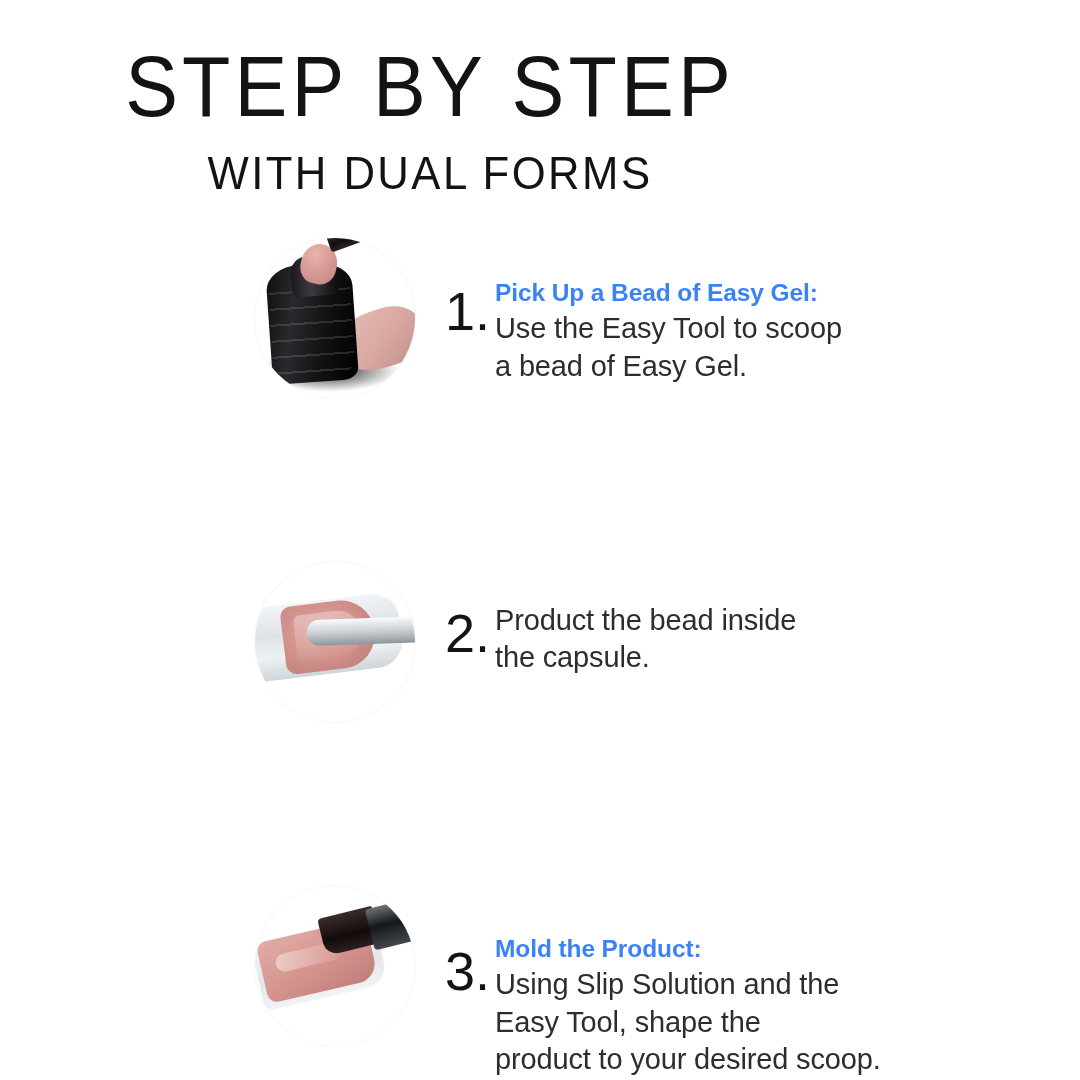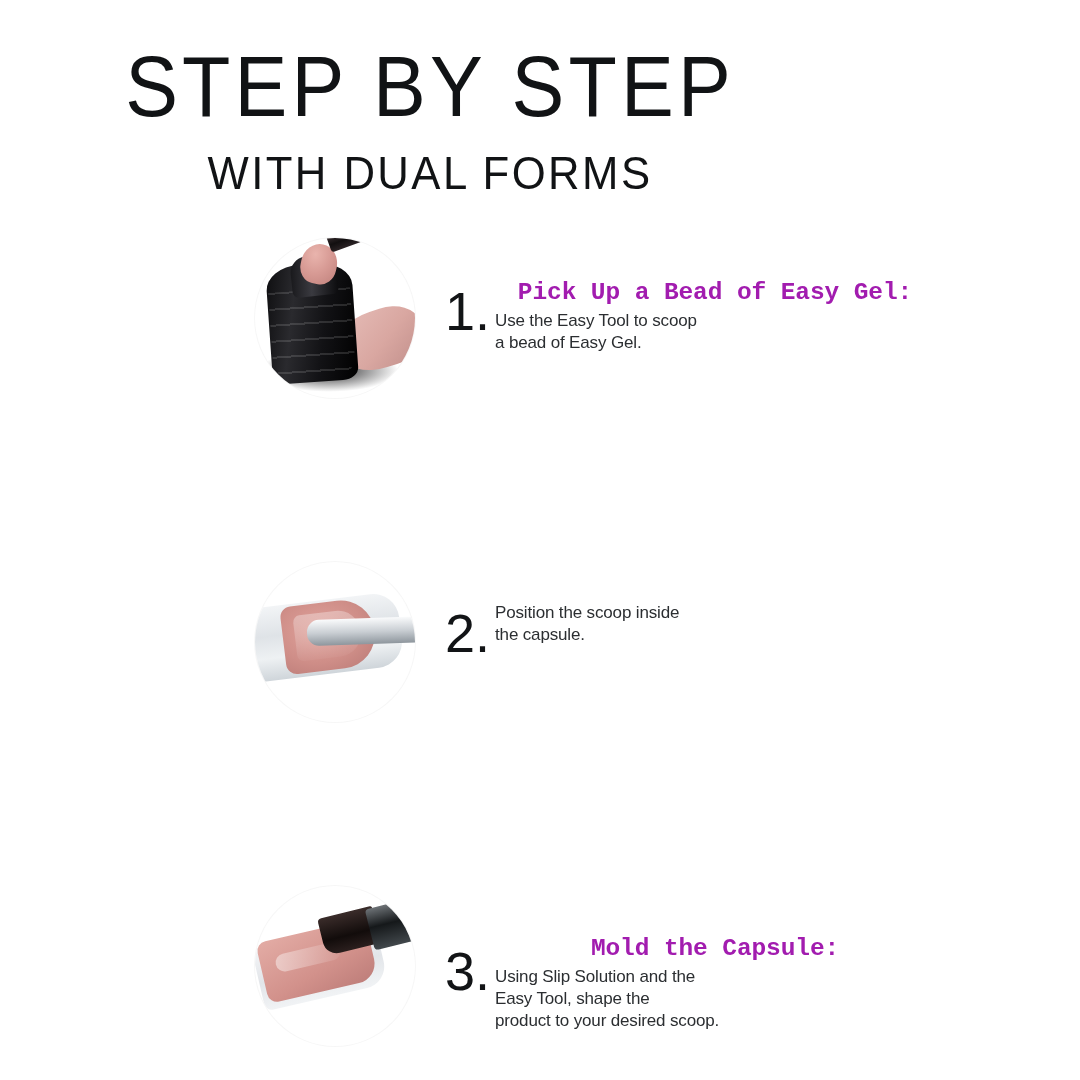--- a/index.html
+++ b/index.html
@@ -93,33 +93,32 @@
     line-height: 1;
     color: #121416;
     letter-spacing: 0px;
   }
   .step-text {
     position: absolute;
     left: 495px;
     width: 440px;
   }
   .step-head {
-    font-family: Liberation Mono, monospace;
+    font-family: Liberation Sans, sans-serif;
     font-weight: 700;
     font-size: 24.5px;
     line-height: 1.16;
     letter-spacing: -0.1px;
-    color: #a21caf;
+    color: #3b82f6;
     margin-bottom: 3px;
-    text-align: center;
   }
   .step-body {
     font-family: "Liberation Sans", sans-serif;
     font-weight: 300;
-    font-size: 17px;
+    font-size: 29px;
     line-height: 1.28;
     letter-spacing: -0.15px;
     color: #2b2e31;
     white-space: pre-line;
   }
 
   
   .s1 { top: 0; }
   .s2 { top: 162px; }
   .s3 { top: 324px; }
@@ -330,38 +329,38 @@
       <div class="step-photo">
         <div class="scene">
           <div class="p2-form"></div>
           <div class="p2-gel"></div>
           <div class="p2-gel-inner"></div>
           <div class="p2-tool"></div>
         </div>
       </div>
       <div class="step-num">2.</div>
       <div class="step-text">
-        <div class="step-body">Position the scoop inside
+        <div class="step-body">Product the bead inside
 the capsule.</div>
       </div>
     </div>
 
     <div class="step s3">
       <div class="step-photo">
         <div class="scene">
           <div class="p3-form"></div>
           <div class="p3-gel"></div>
           <div class="p3-gel-hl"></div>
           <div class="p3-brush"></div>
           <div class="p3-ferrule"></div>
         </div>
       </div>
       <div class="step-num">3.</div>
       <div class="step-text">
-        <div class="step-head">Mold the Capsule:</div>
+        <div class="step-head">Mold the Product:</div>
         <div class="step-body">Using Slip Solution and the
 Easy Tool, shape the
 product to your desired scoop.</div>
       </div>
     </div>
 
   </div>
 
 
 </div>

